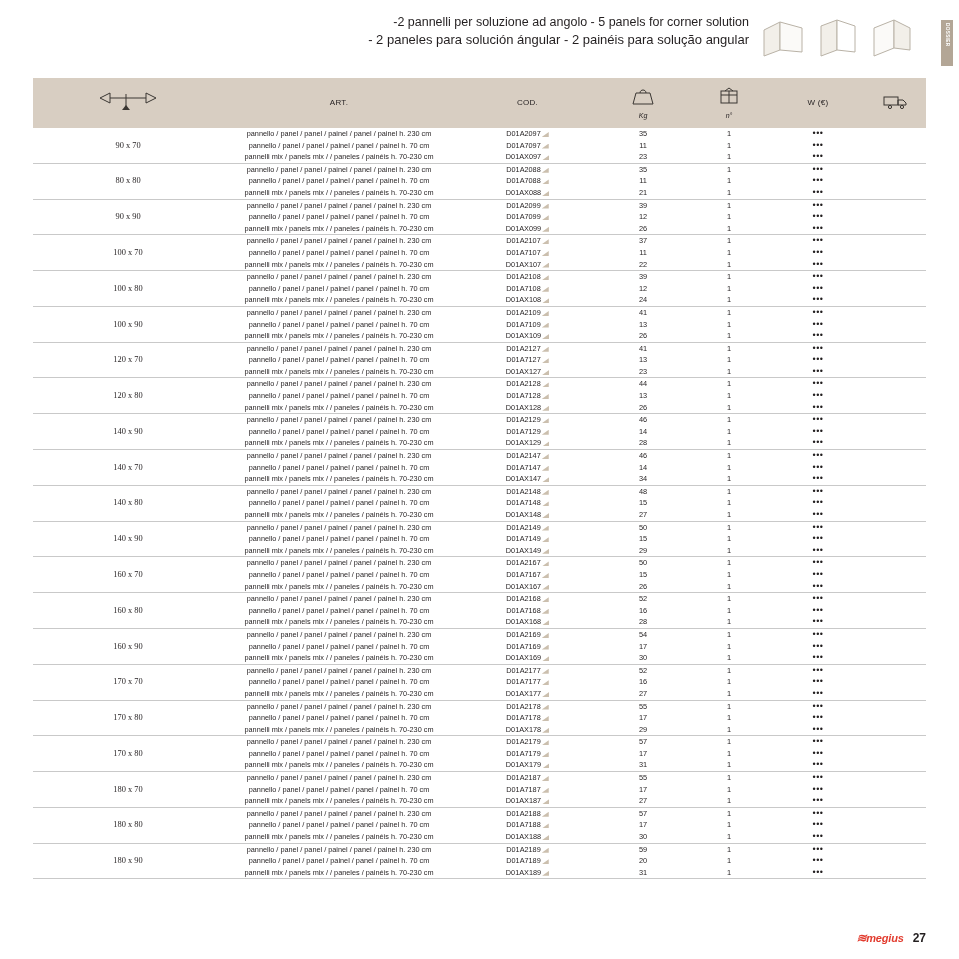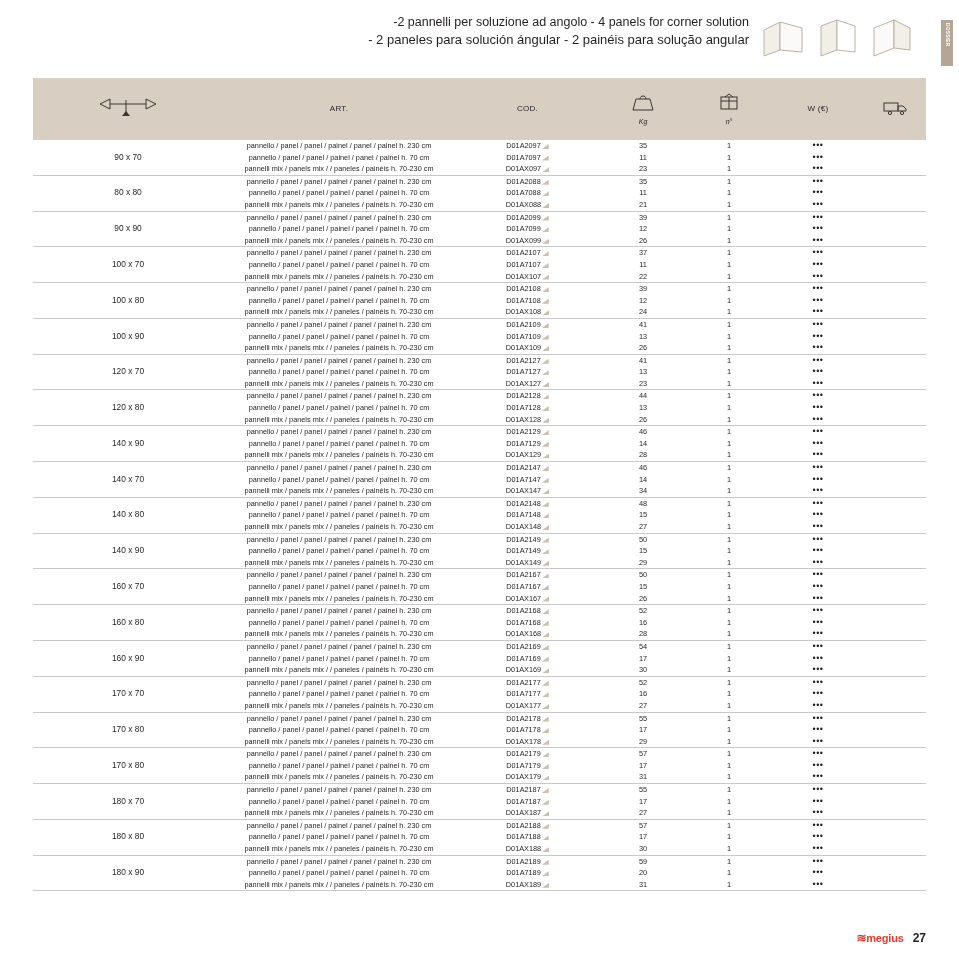--- a/index.html
+++ b/index.html
@@ -85,21 +85,21 @@
     font-weight: normal;
     vertical-align: middle;
     padding: 0;
     border: none;
   }
   .th-inner {
     display: flex;
     flex-direction: column;
     align-items: center;
     justify-content: center;
-    height: 62px;
+    height: 50px;
     line-height: 10px;
   }
   .th-label { font-size: 8px; letter-spacing: 0.3px; }
   .th-sub { font-size: 7px; font-style: italic; }
   .th-icon { margin-bottom: 2px; }
 
   col.c-dim   { width: 190px; }
   col.c-art   { width: 232px; }
   col.c-cod   { width: 145px; }
   col.c-kg    { width: 86px; }
@@ -116,20 +116,21 @@
     border: none;
     white-space: nowrap;
     overflow: hidden;
   }
   tbody tr.group-first td { border-top: 0.6px solid #c9c9c9; }
   tbody tr:first-child td { border-top: none; }
 
   td.dim {
     font-size: 8.4px;
     text-align: center;
+    font-family: Liberation Serif, serif;
   }
   td.art { font-size: 7.3px; }
   td.cod {
     font-size: 7.3px;
     position: relative;
   }
   .cod-txt { position: relative; display: inline-block; }
   .cod-mark {
     display: inline-block;
     width: 7px; height: 5px;
@@ -156,37 +157,38 @@
     left: 0; right: 33px;
     bottom: 14px;
     text-align: right;
     font-size: 11px;
   }
   .brand {
     color: #e23b2e;
     font-weight: bold;
     font-size: 11px;
     letter-spacing: -0.2px;
+    font-style: italic;
   }
   .brand .m { font-size: 12px; }
   .pageno {
     font-size: 12px;
     font-weight: bold;
     margin-left: 6px;
     color: #231f20;
   }
 </style>
 </head>
 <body>
 
 <div class="page">
 
   <div class="header">
     <div class="head-text">
-      <div class="head-line1"><span class="bold">-2 pannelli per soluzione ad angolo</span><span> - 4 panels for corner solution</span></div>
+      <div class="head-line1"><span class="bold">-2 pannelli per soluzione ad angolo</span><span> - 5 panels for corner solution</span></div>
       <div class="head-line2">- 2 paneles para solución ángular - 2 painéis para solução angular</div>
     </div>
 
     <div class="head-icons">
       <div class="corner-ico ico1">
         <svg width="48" height="42" viewBox="0 0 48 42">
           <polygon points="4,14 20,6 20,34 4,40" fill="#f2efe9" stroke="#b9b2a6" stroke-width="1"></polygon>
           <polygon points="20,6 42,12 42,36 20,34" fill="#fbfaf8" stroke="#b9b2a6" stroke-width="1"></polygon>
         </svg>
       </div>

